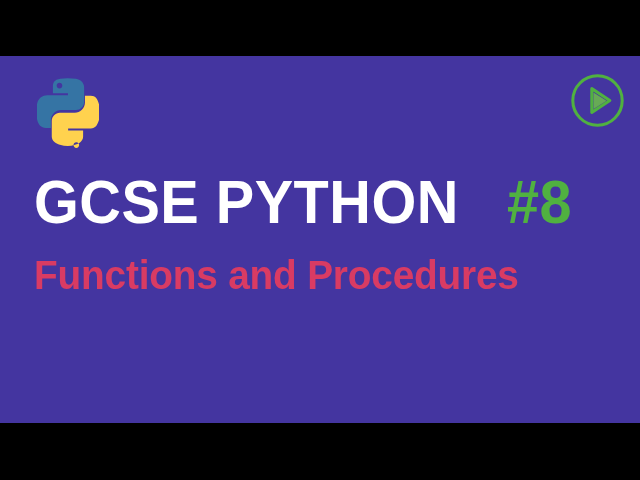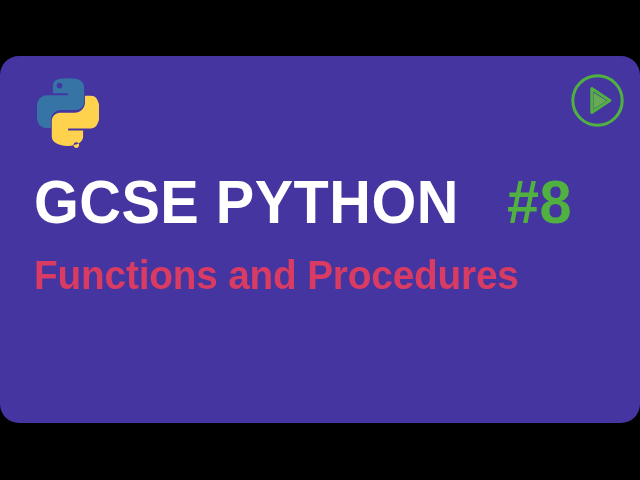--- a/index.html
+++ b/index.html
@@ -30,21 +30,20 @@
 
   
   #slide {
     position: absolute;
     left: 0;
     top: 56px;
     width: 640px;
     height: 367px;
     background: #4435A0;
     z-index: 1;
-    border-radius: 19px;
   }
 
   
   #python-logo {
     position: absolute;
     left: 37px;
     top: 22px;       
     width: 62px;
     height: 83px;
   }

